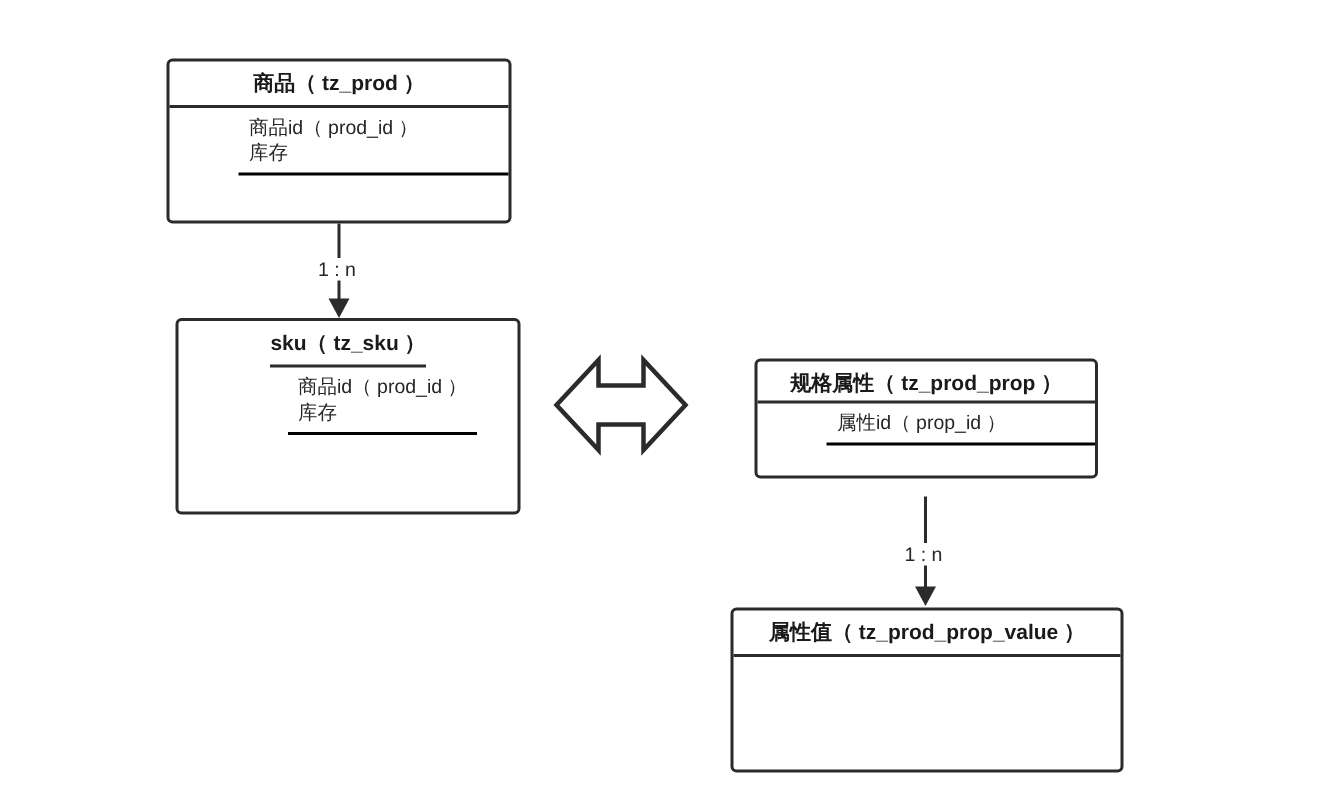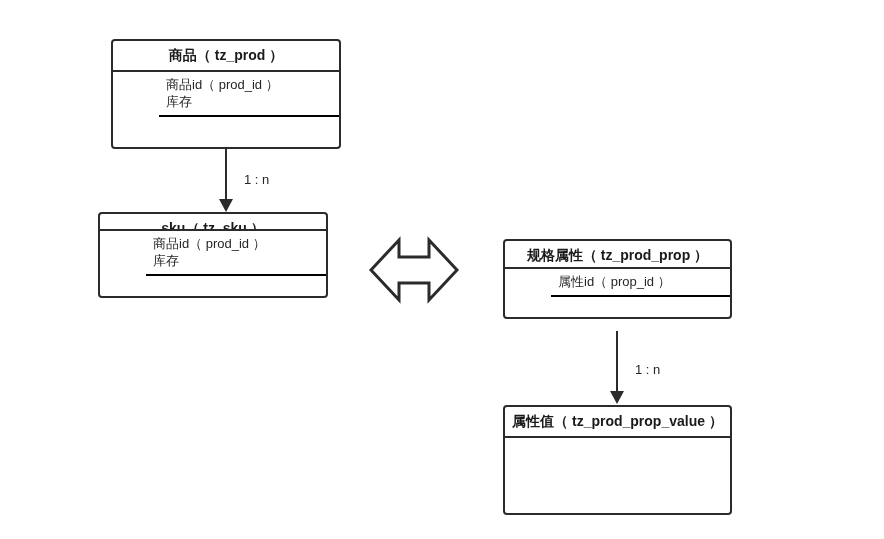--- a/index.html
+++ b/index.html
@@ -82,21 +82,20 @@
     border-right: 7px solid transparent;
     border-top: 13px solid #2b2b2b;
   }
   .conn-label {
     position: absolute;
     font-size: 13px;
     color: #262626;
     white-space: nowrap;
     background: #ffffff;
     padding: 0 2px;
-    margin-left: 32px;
   }
 
   
   .biarrow {
     position: absolute;
   }
 </style>
 </head>
 <body>
 
@@ -106,42 +105,42 @@
     <div class="entity-title">
       <span>商品</span><span class="tbl">（ tz_prod ）</span>
     </div>
     <div class="entity-body">
       <div class="field">商品id（ prod_id ）</div>
       <div class="field">库存</div>
     </div>
     <div class="entity-footer"></div>
   </div>
 
-  <div class="entity" style="left:98px; top:212px; width:230px; height:86px;">
+  <div class="entity" style="left:117px; top:212px; width:230px; height:131px;align-items:center;">
     <div class="entity-title">
       <span>sku</span><span class="tbl">（ tz_sku ）</span>
     </div>
     <div class="entity-body">
       <div class="field">商品id（ prod_id ）</div>
       <div class="field">库存</div>
     </div>
     <div class="entity-footer"></div>
   </div>
 
   <div class="entity" style="left:503px; top:239px; width:229px; height:80px;">
     <div class="entity-title">
       <span>规格属性</span><span class="tbl">（ tz_prod_prop ）</span>
     </div>
     <div class="entity-body">
       <div class="field">属性id（ prop_id ）</div>
     </div>
     <div class="entity-footer"></div>
   </div>
 
-  <div class="entity" style="left:503px; top:405px; width:229px; height:110px;">
+  <div class="entity" style="left:487px; top:405px; width:262px; height:110px;">
     <div class="entity-title">
       <span>属性值</span><span class="tbl">（ tz_prod_prop_value ）</span>
     </div>
     <div class="entity-footer"></div>
   </div>
 
   <div class="conn" style="left:225px; top:149px; width:2px; height:64px;">
     <div class="conn-line" style="height:51px;"></div>
     <div class="conn-head" style="left:-6px; top:50px;"></div>
   </div>

